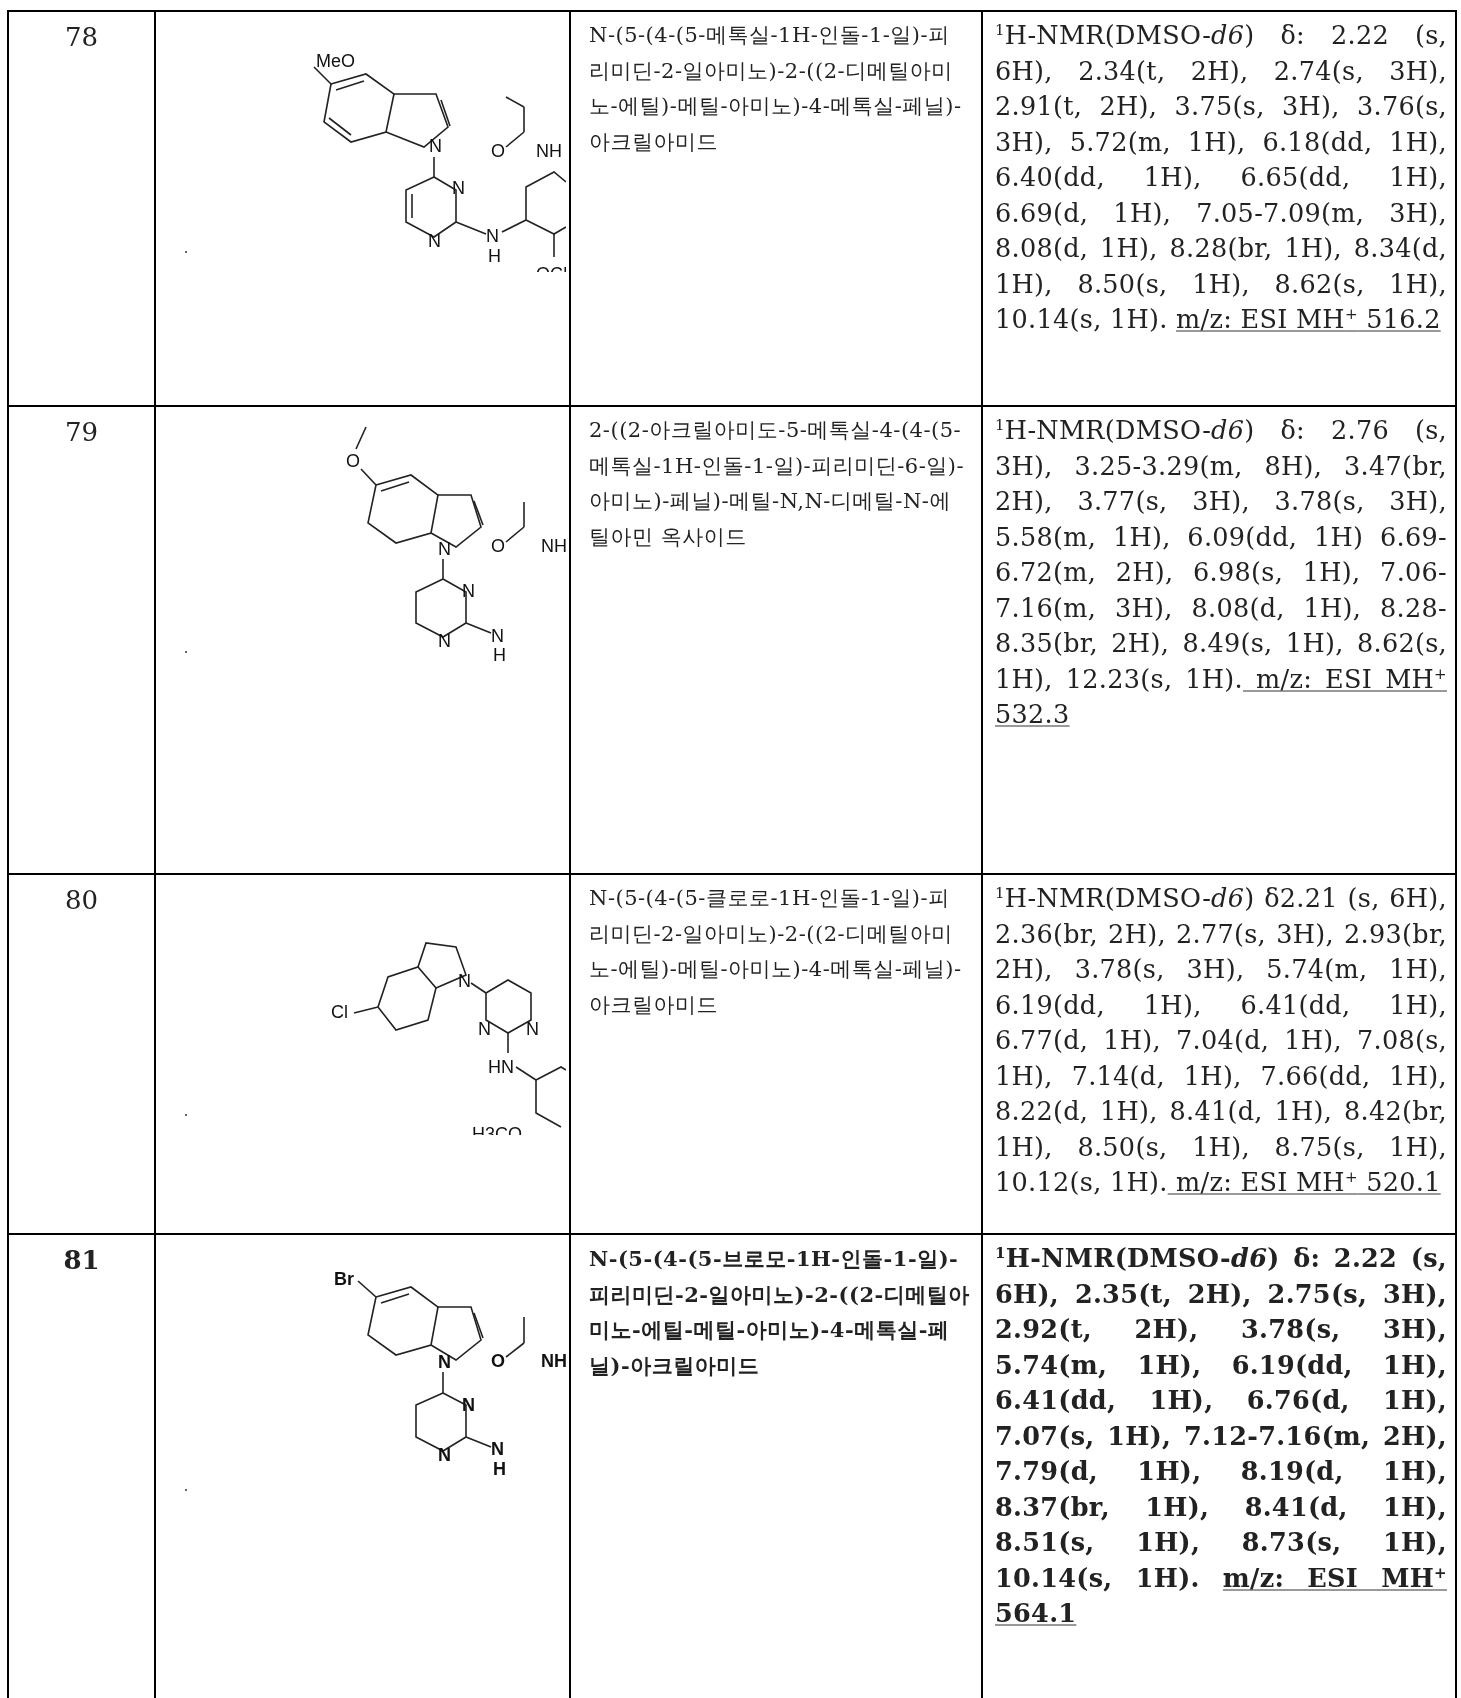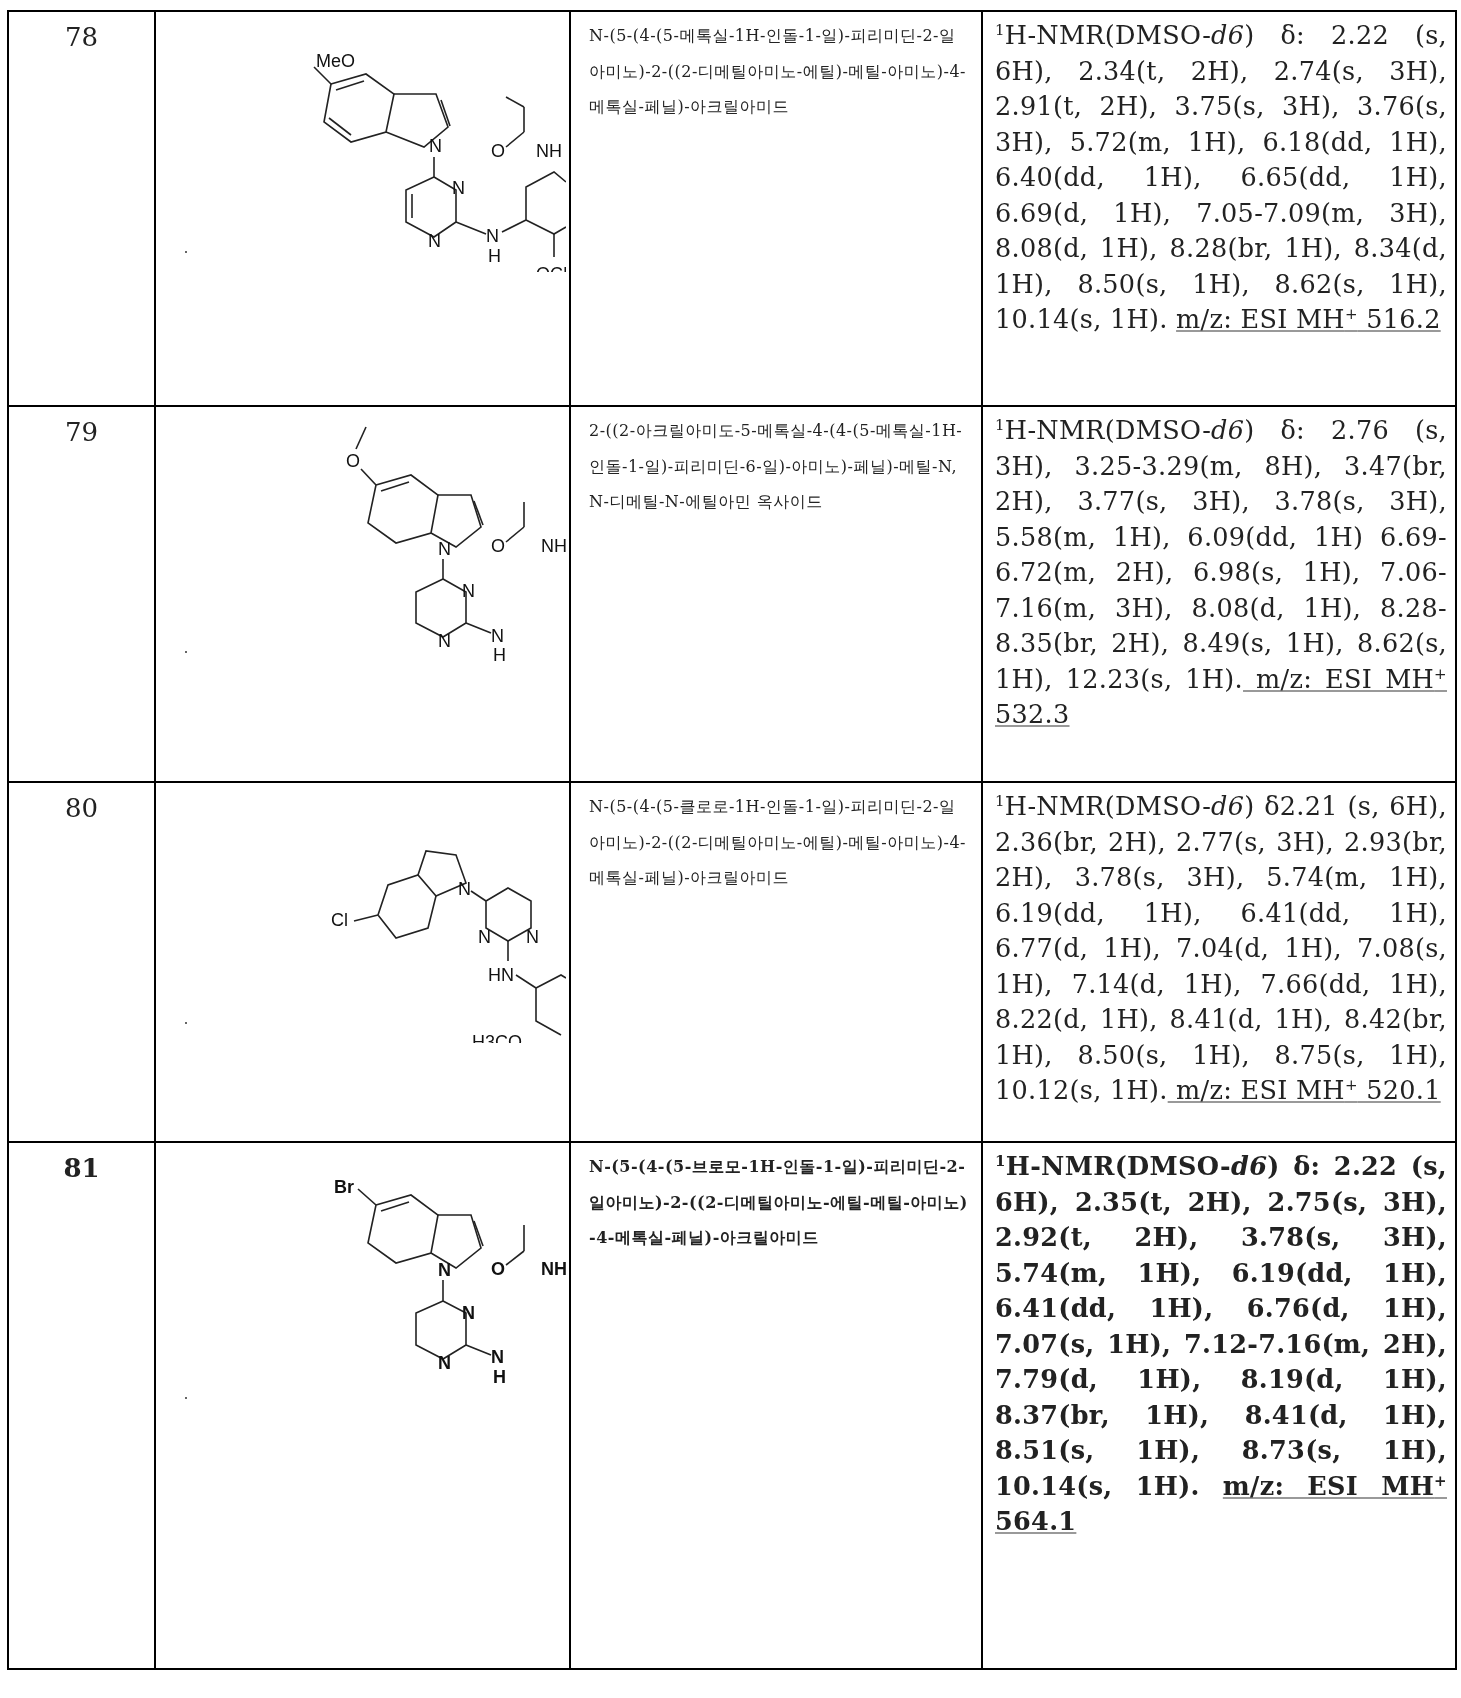--- a/index.html
+++ b/index.html
@@ -6,27 +6,27 @@
   body { width: 1461px; height: 1698px; position: relative; overflow: hidden;
          font-family: "DejaVu Serif", "Liberation Serif", serif; color: #222; }
   table.compounds { position: absolute; left: 0; top: 10px; border-collapse: collapse;
          table-layout: fixed; width: 1448px; margin-left: 7px; }
   table.compounds td { border: 2px solid #000; vertical-align: top; padding: 0; }
   col.c-no { width: 147px; }
   col.c-struct { width: 415px; }
   col.c-name { width: 412px; }
   col.c-nmr { width: 474px; }
   tr.r78 { height: 395px; }
-  tr.r79 { height: 376px; }
+  tr.r79 { height: 468px; }
   tr.r80 { height: 360px; }
   tr.r81 { height: 527px; font-weight: bold; }
   .ex-no { text-align: center; font-size: 26px; padding-top: 10px; font-family: "DejaVu Serif", serif; }
   .struct { position: relative; height: 100%; }
   .struct svg { display: block; margin-left: 10px; margin-top: 10px; }
-  .cname { font-size: 16px; line-height: 35.5px; padding: 6px 10px 0 18px; letter-spacing: 0.5px; word-break: break-all; }
+  .cname { font-size: 21px; line-height: 35.5px; padding: 6px 10px 0 18px; letter-spacing: 0.5px; word-break: break-all; }
   .nmr { font-size: 25.5px; line-height: 35.5px; padding: 6px 8px 0 12px; text-align: justify; text-align-last: left; letter-spacing: 0.3px; }
   .nmr .sup { font-size: 15px; vertical-align: super; line-height: 0; }
   .nmr .ital { font-style: italic; }
   .nmr .ms { text-decoration: underline; text-decoration-color: #999; }
   .svgtxt { font-family: "Liberation Sans", "DejaVu Sans", sans-serif; font-size: 18px; fill: #111; }
   .bond { stroke: #222; stroke-width: 1.6; fill: none; }
   .dot { fill: #333; }
 </style>
 </head>
 <body>

